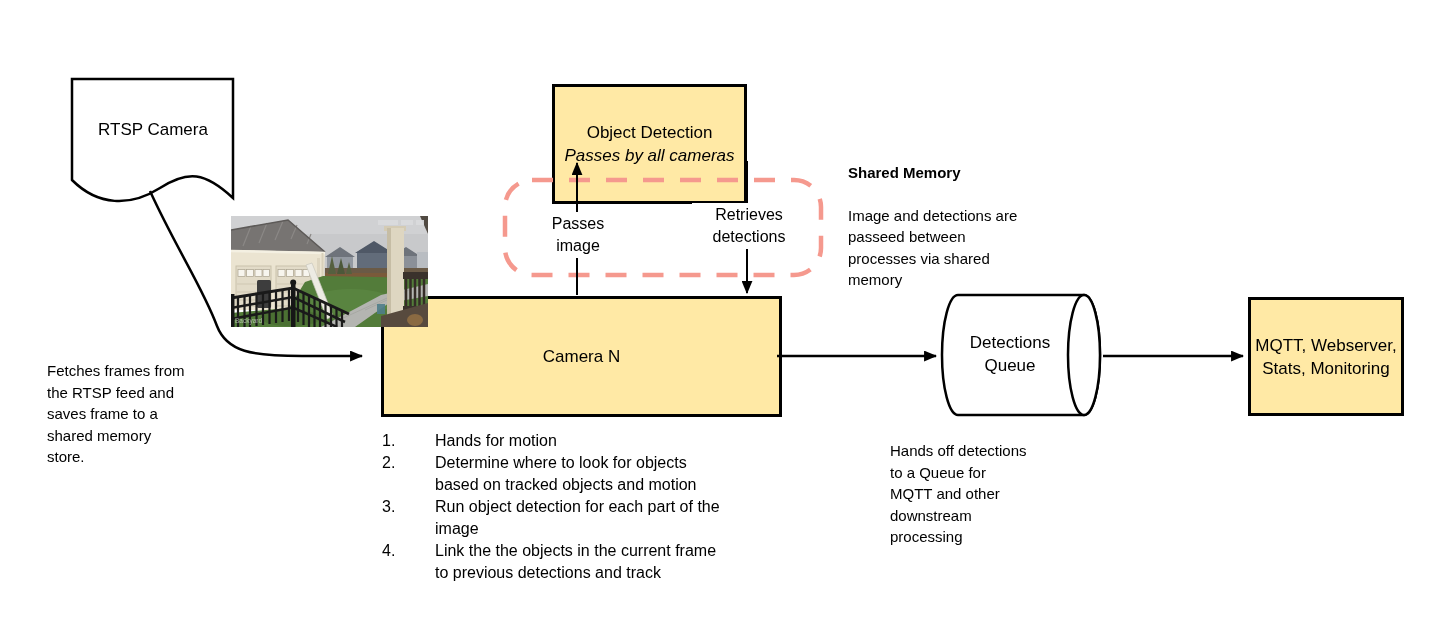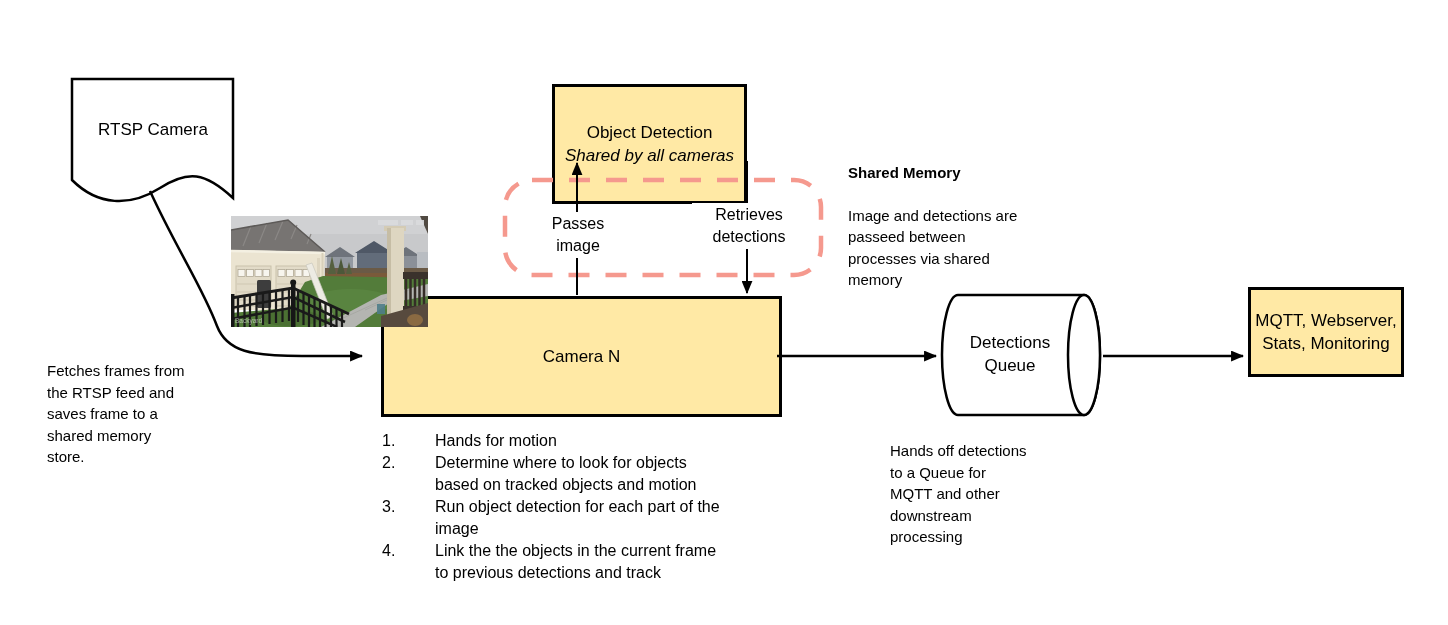--- a/index.html
+++ b/index.html
@@ -64,28 +64,28 @@
     <line x1="777" y1="356" x2="936" y2="356" stroke="#000" stroke-width="2.5" marker-end="url(#ah)"></line>
 
     <line x1="1103" y1="356" x2="1243" y2="356" stroke="#000" stroke-width="2.5" marker-end="url(#ah)"></line>
 
     <path d="M958,295 L1084,295 A16,60 0 0 1 1084,415 L958,415 A16,60 0 0 1 958,295 Z" fill="#ffffff" stroke="#000" stroke-width="2.5"></path>
     <ellipse cx="1084" cy="355" rx="16" ry="60" fill="#ffffff" stroke="#000" stroke-width="2.5"></ellipse>
   </svg>
 
   <div class="box" style="left:552px;top:40px;width:195px;height:120px;margin-top:44px;">
     <div>Object Detection</div>
-    <div class="subtitle">Shared by all cameras</div>
+    <div class="subtitle">Passes by all cameras</div>
   </div>
 
   <div class="box" style="left:375px;top:296px;width:401px;height:121px;margin-left:6px;">
     <div>Camera N</div>
   </div>
 
-  <div class="box prelines" style="left:1248px;top:287px;width:156px;height:90px;text-align:center;">
+  <div class="box prelines" style="left:1248px;top:297px;width:156px;height:119px;text-align:center;">
     <div class="prelines">MQTT, Webserver,
 Stats, Monitoring</div>
   </div>
 
   <div class="shape-label" style="left:78px;top:118px;width:150px;">RTSP Camera</div>
 
   <div class="shape-label" style="left:950px;top:331px;width:120px;font-size:17px;">Detections
 Queue</div>
 
   <div class="edge-label" style="left:530px;top:212px;width:92px;">Passes

